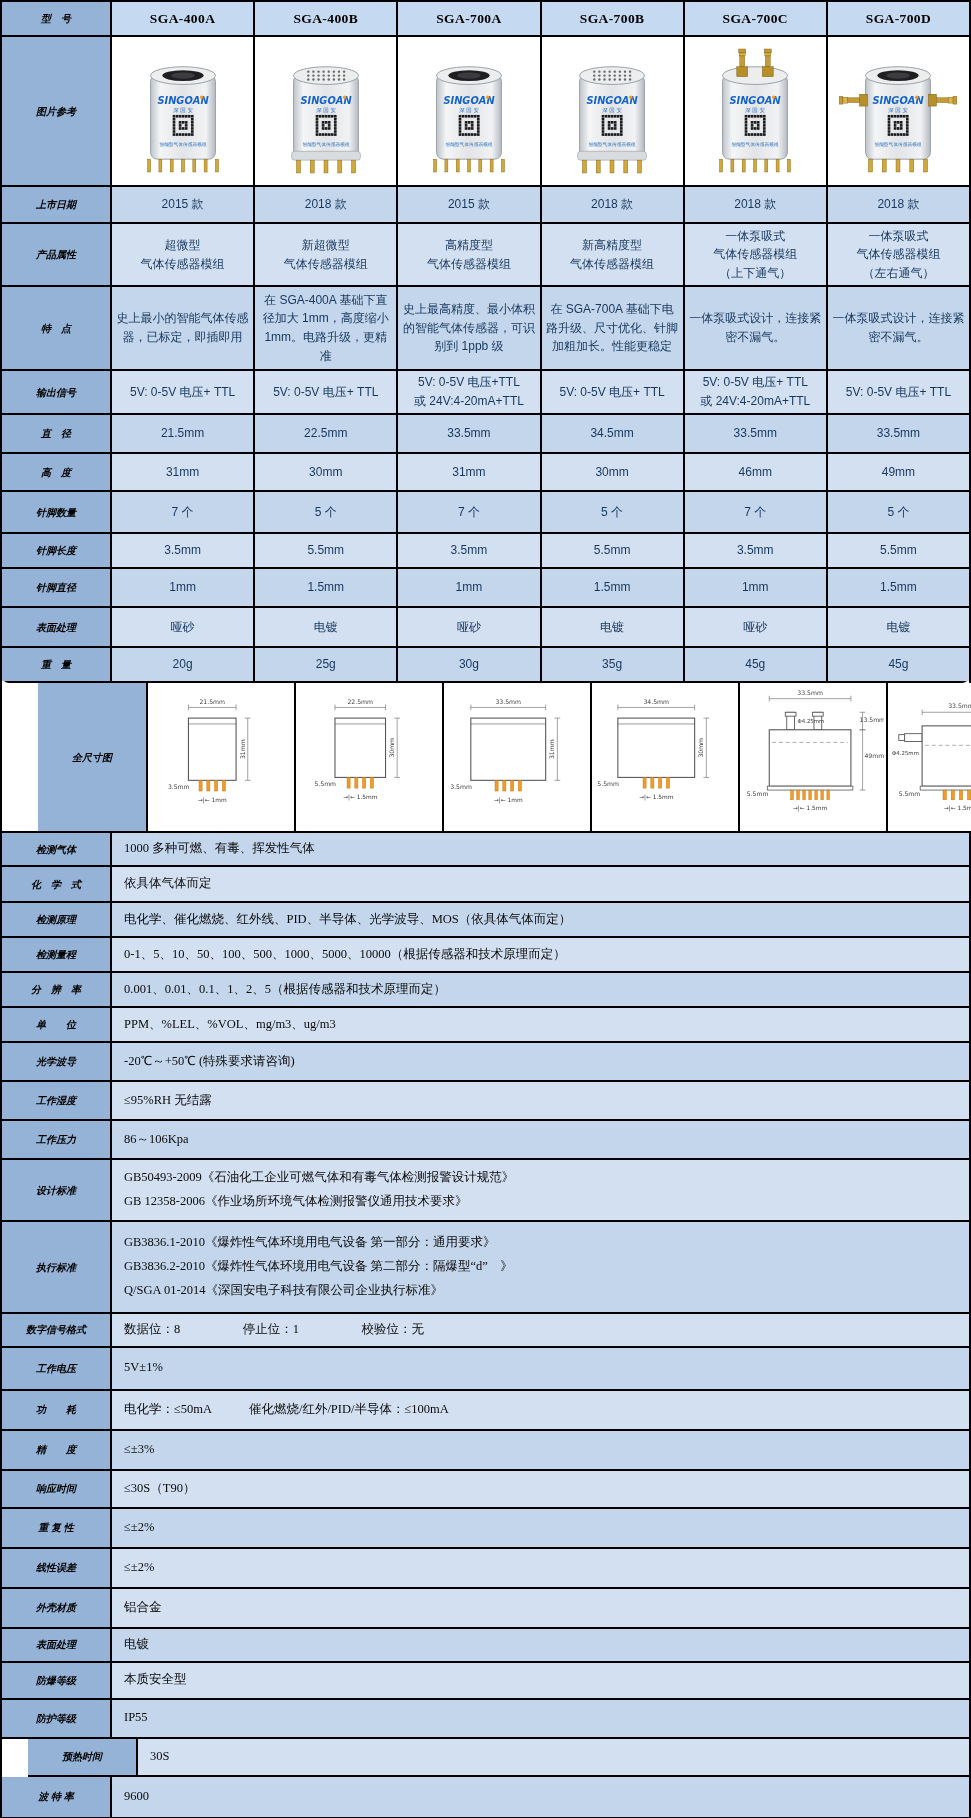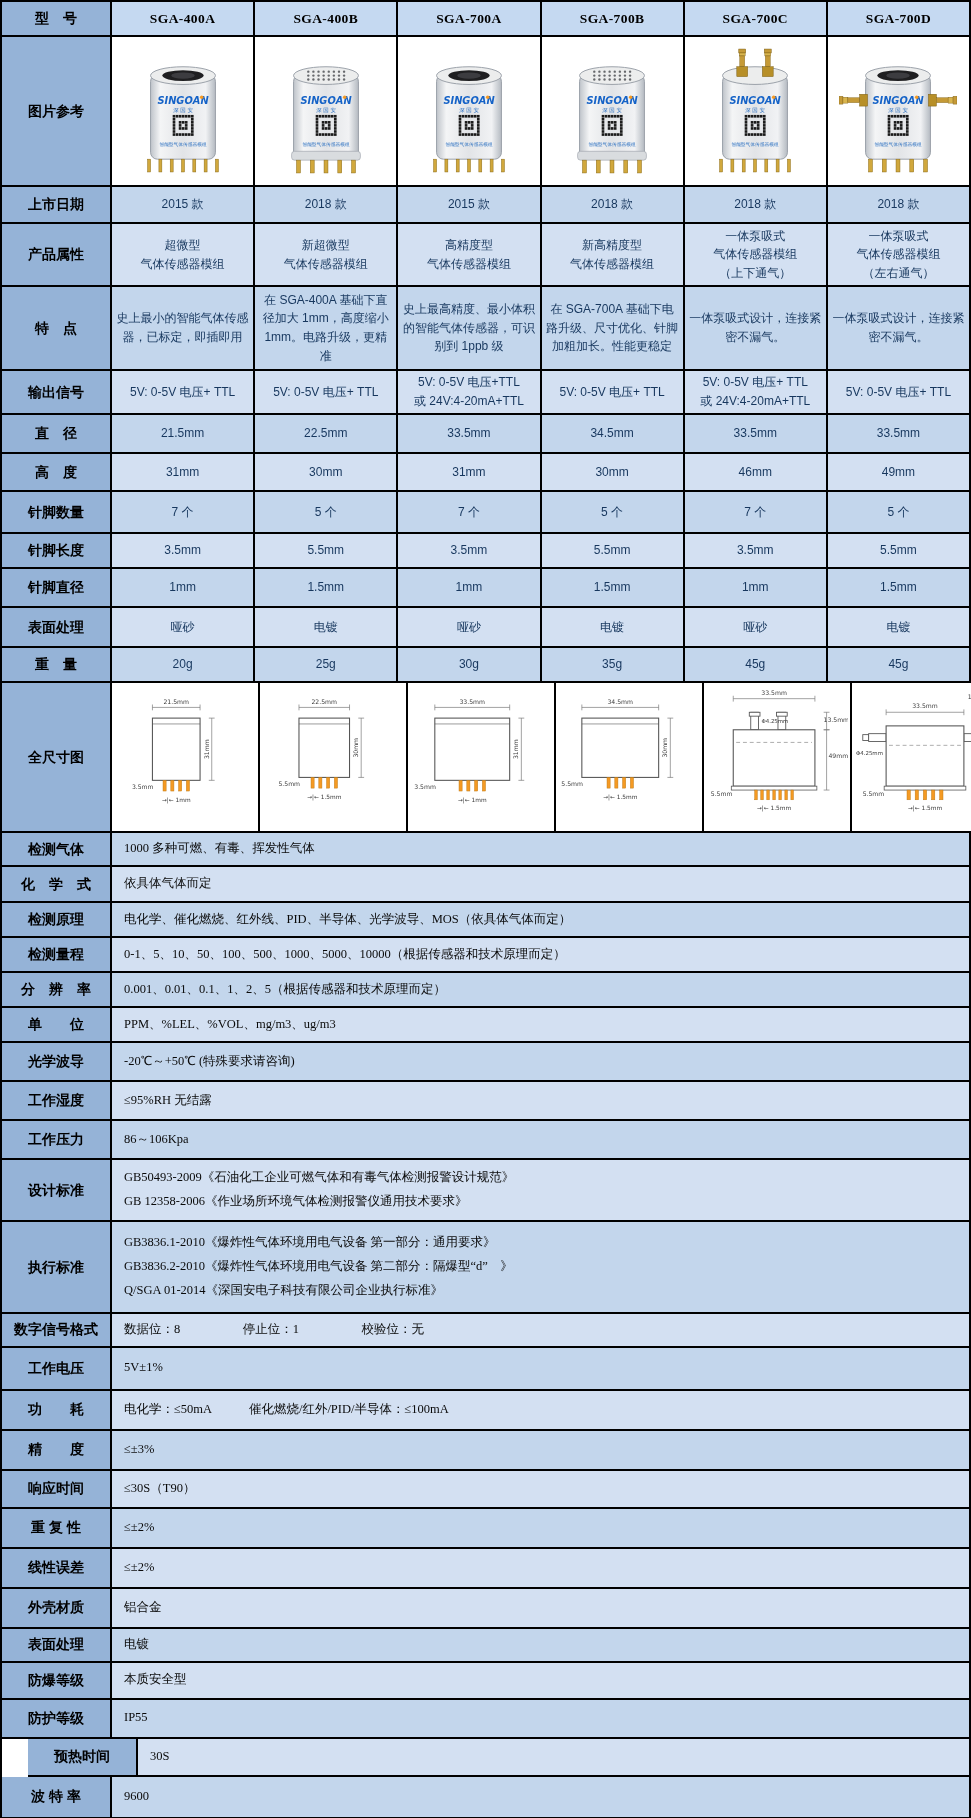--- a/index.html
+++ b/index.html
@@ -3,21 +3,21 @@
 <meta charset="utf-8">
 <style>
   html,body{margin:0;padding:0;background:#fff;}
   body{font-family:"Liberation Sans",sans-serif;}
   .table{width:967px;border:2px solid #000;background:#fff;}
   .row{display:flex;box-sizing:border-box;border-bottom:2px solid #000;}
   .row:last-child{border-bottom:none;}
   .cell{box-sizing:border-box;border-right:2px solid #000;display:flex;align-items:center;justify-content:center;}
   .cell:last-child{border-right:none;}
   .label-cell{width:110px;flex:0 0 110px;background:var(--label-bg,#95B3D7);font-weight:bold;color:#000;
-    font-size:14px;text-align:center;line-height:1.5;padding:2px;}
+    font-size:10px;text-align:center;line-height:1.5;padding:2px;font-style:italic;}
   .val-cell{flex:1;font-size:12px;color:#17375E;text-align:center;white-space:pre-line;line-height:1.55;padding:2px 4px;}
   .head-cell{flex:1;font-family:"Liberation Serif",serif;font-weight:bold;color:#000;font-size:13.5px;letter-spacing:.4px;}
   .img-cell,.draw-cell{flex:1;background:#fff;padding:2px;}
   .full-val{flex:1;justify-content:flex-start;font-family:"Liberation Serif",serif;font-size:12.5px;color:#0a0a0a;
     text-align:left;padding:4px 6px 4px 12px;white-space:pre-line;line-height:1.9;}
   .dark{background:var(--row-dark,#C3D6EC);}
   .light{background:var(--row-light,#D3E0F2);}
   .hdr{background:var(--header-bg,#C5D9F1);}
   svg text{font-family:"DejaVu Sans",sans-serif;}
 </style>
@@ -544,30 +544,30 @@
     </div>
     <div class="row" style="min-height: 40px;">
       <div class="cell label-cell">表面处理</div>
       <div class="cell val-cell light">哑砂</div>
       <div class="cell val-cell light">电镀</div>
       <div class="cell val-cell light">哑砂</div>
       <div class="cell val-cell light">电镀</div>
       <div class="cell val-cell light">哑砂</div>
       <div class="cell val-cell light">电镀</div>
     </div>
-    <div class="row" style="min-height: 35px;">
+    <div class="row" style="min-height: 35px; border-radius: 7px;">
       <div class="cell label-cell">重　量</div>
       <div class="cell val-cell dark">20g</div>
       <div class="cell val-cell dark">25g</div>
       <div class="cell val-cell dark">30g</div>
       <div class="cell val-cell dark">35g</div>
       <div class="cell val-cell dark">45g</div>
       <div class="cell val-cell dark">45g</div>
     </div>
-    <div class="row" style="min-height: 150px;">
+    <div class="row" style="min-height: 150px; padding-left: 36px;">
       <div class="cell label-cell">全尺寸图</div>
       <div class="cell draw-cell">
         <svg viewBox="0 0 146 144" width="142" height="140">
           <rect x="39.5" y="32" width="49" height="64" fill="#fff" stroke="#555" stroke-width="1.1"></rect>
           <line x1="39.5" y1="38" x2="88.5" y2="38" stroke="#555" stroke-width="0.6"></line>
           <line x1="39.5" y1="21" x2="88.5" y2="21" stroke="#777" stroke-width="0.7"></line>
           <line x1="39.5" y1="18" x2="39.5" y2="24" stroke="#777" stroke-width="0.7"></line>
           <line x1="88.5" y1="18" x2="88.5" y2="24" stroke="#777" stroke-width="0.7"></line>
           <text x="64" y="17" font-size="6.3" fill="#3a3a3a" text-anchor="middle">21.5mm</text>
           <line x1="100.5" y1="32" x2="100.5" y2="96" stroke="#777" stroke-width="0.7"></line>

